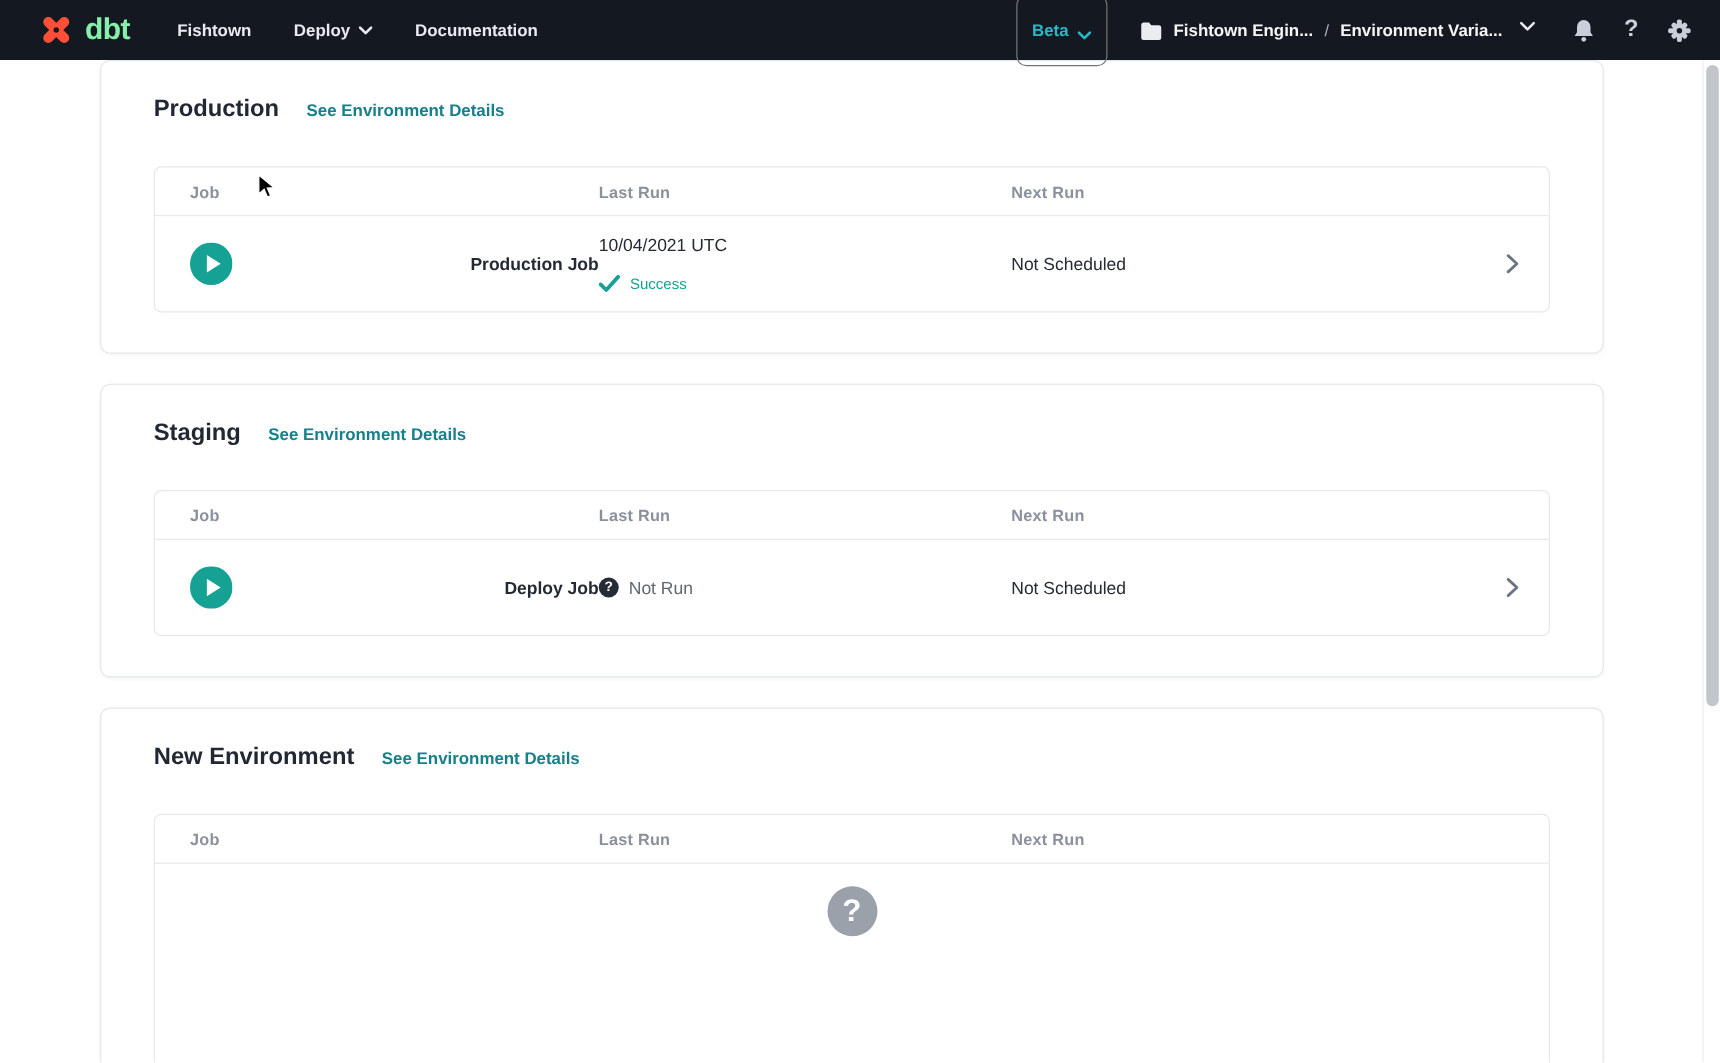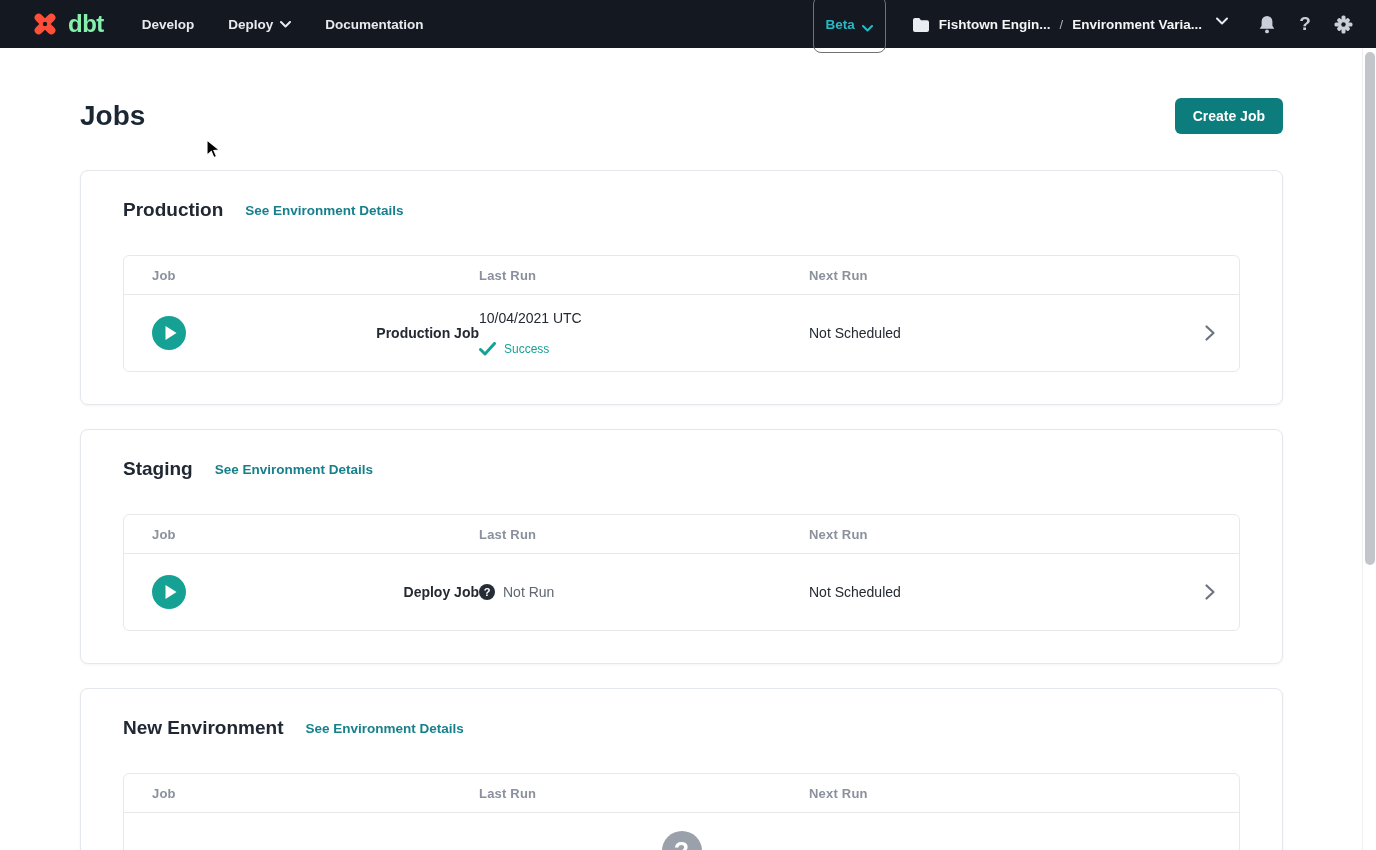--- a/index.html
+++ b/index.html
@@ -214,21 +214,21 @@
             <rect x="4" y="13" width="26" height="8" rx="4" fill="#ff4f38"></rect>
             <rect x="13" y="4" width="8" height="26" rx="4" fill="#ff4f38"></rect>
           </g>
           <circle cx="17" cy="17" r="2.2" fill="#141921"></circle>
         </svg>
       </span>
       <span class="brand-text">dbt</span>
     </div>
     <nav class="nav-links">
       <a class="nav-link">
-        <span>Develop</span>
+        <span>Fishtown</span>
       </a>
       <a class="nav-link">
         <span>Deploy</span>
         <span style="display:flex;">
           <svg width="11" height="7" viewBox="0 0 11 7">
               <polyline points="1,1 5.5,5.5 10,1" fill="none" stroke="#e7eaee" stroke-width="2" stroke-linecap="round" stroke-linejoin="round"></polyline>
             </svg>
         </span>
       </a>
       <a class="nav-link">
@@ -290,24 +290,20 @@
             <circle cx="9.5" cy="9.5" r="2.2" fill="#141921"></circle>
           </svg>
         </span>
       </button>
     </div>
   </div>
 </header>
 
 <main class="page">
 
-  <div class="page-header">
-    <h1 class="page-title">Jobs</h1>
-    <button class="create-job-btn">Create Job</button>
-  </div>
 
   <section class="env-card">
     <div class="env-head">
       <h2 class="env-name">Production</h2>
       <a class="env-details-link">See Environment Details</a>
     </div>
     <div class="job-table">
       <div class="job-table-header">
         <span class="col-label">Job</span>
         <span class="col-label">Last Run</span>

